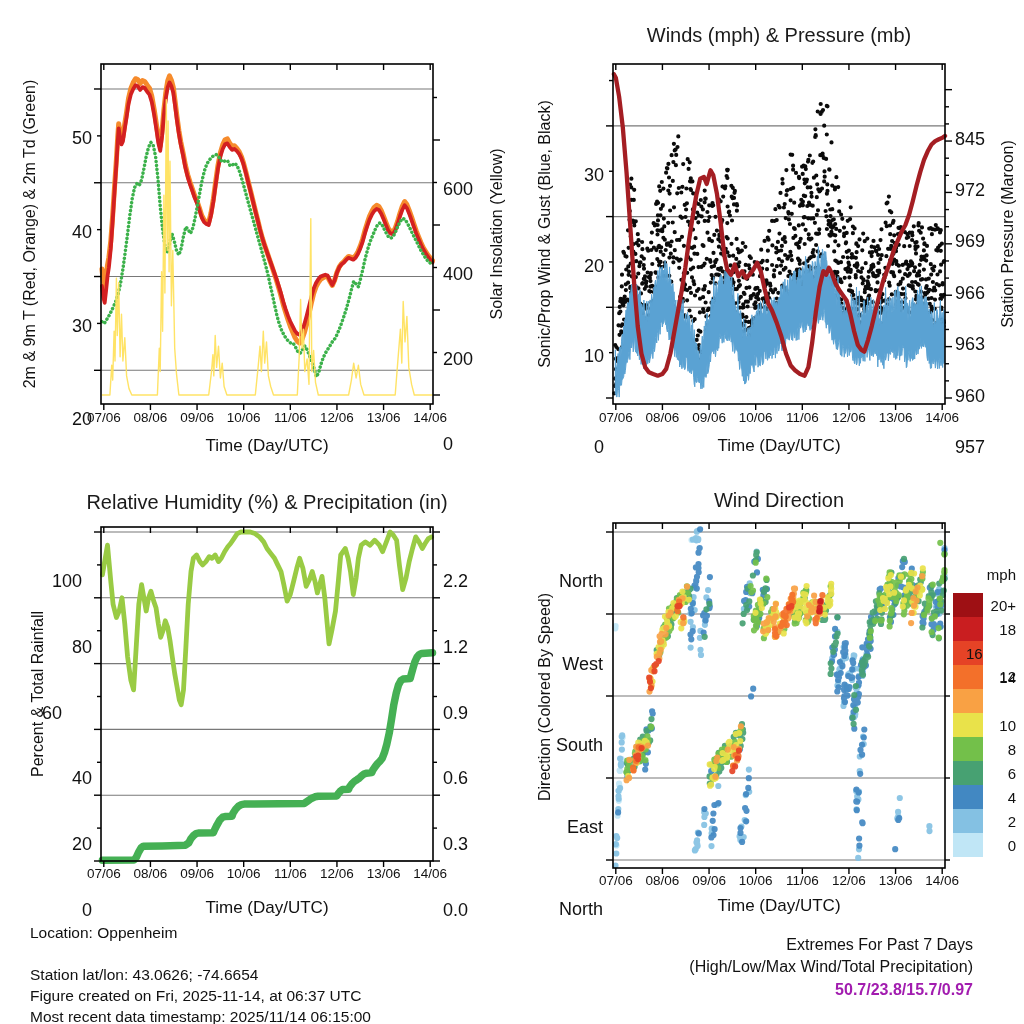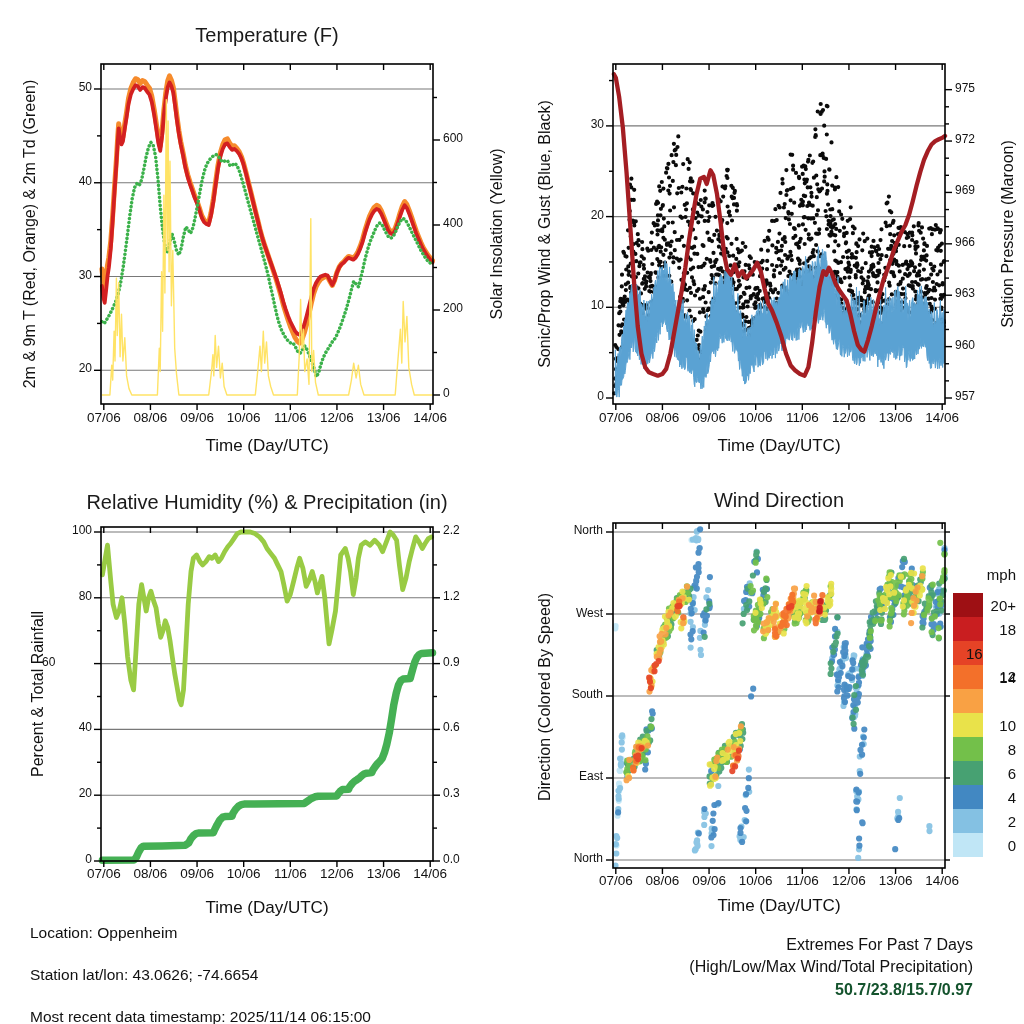--- a/index.html
+++ b/index.html
@@ -5,23 +5,23 @@
   html,body{margin:0;padding:0;background:#fff;}
   #page{position:relative;width:1024px;height:1024px;background:#fff;overflow:hidden;
         font-family:"Liberation Sans",sans-serif;}
   #plots{position:absolute;left:0;top:0;}
   .lb{position:absolute;color:#111;font-family:"Liberation Sans",sans-serif;white-space:nowrap;}
   .title{font-size:20px;color:#1a1a1a;text-align:center;}
   .xlab{font-size:17px;text-align:center;}
   .rot{transform:translate(-50%,-50%) rotate(-90deg);font-size:16px;}
   .ftr{font-size:15.5px;line-height:21.4px;color:#111;}
   .ext{font-size:16px;text-align:right;}
-  .extred{color:#14532d;font-weight:bold;}
+  .extred{color:#a21caf;font-weight:bold;}
   .tick{font-size:13.5px;text-align:center;}
-  .ytick{font-size:12px;}
+  .ytick{font-size:18px;margin-top:48px;}
   .cbl{font-size:15px;text-align:right;}
 </style>
 </head>
 <body>
 <div id="page">
 
 <svg id="plots" width="1024" height="1024">
       <line x1="101" x2="433" y1="370.3" y2="370.3" stroke="#787878" stroke-width="1.1"></line>
       <line x1="101" x2="433" y1="276.53" y2="276.53" stroke="#787878" stroke-width="1.1"></line>
       <line x1="101" x2="433" y1="182.76" y2="182.76" stroke="#787878" stroke-width="1.1"></line>
@@ -207,40 +207,41 @@
       <line x1="606" y1="614.0029999999999" x2="613" y2="614.0029999999999" stroke="#000" stroke-width="1.4"></line>
       <line x1="945" y1="614.0029999999999" x2="950" y2="614.0029999999999" stroke="#000" stroke-width="1.4"></line>
       <line x1="606" y1="696.002" x2="613" y2="696.002" stroke="#000" stroke-width="1.4"></line>
       <line x1="945" y1="696.002" x2="950" y2="696.002" stroke="#000" stroke-width="1.4"></line>
       <line x1="606" y1="778.001" x2="613" y2="778.001" stroke="#000" stroke-width="1.4"></line>
       <line x1="945" y1="778.001" x2="950" y2="778.001" stroke="#000" stroke-width="1.4"></line>
       <line x1="606" y1="860" x2="613" y2="860" stroke="#000" stroke-width="1.4"></line>
       <line x1="945" y1="860" x2="950" y2="860" stroke="#000" stroke-width="1.4"></line>
     </svg>
 
-<div class="lb title" style="left:101px;top:24px;width:332px;">Temperature (F)</div>
+<div class="lb title" style="left:613px;top:24px;width:332px;">Winds (mph) &amp; Pressure (mb)</div>
 <div class="lb title" style="left:613px;top:489px;width:332px;">Wind Direction</div>
 <div class="lb title" style="left:85px;top:491px;width:364px;">Relative Humidity (%) &amp; Precipitation (in)</div>
 
 <div class="lb xlab" style="left:101px;top:436px;width:332px;">Time (Day/UTC)</div>
 <div class="lb xlab" style="left:613px;top:436px;width:332px;">Time (Day/UTC)</div>
 <div class="lb xlab" style="left:101px;top:898px;width:332px;">Time (Day/UTC)</div>
 <div class="lb xlab" style="left:613px;top:896px;width:332px;">Time (Day/UTC)</div>
 
 <div class="lb rot" style="left:30px;top:234px;">2m &amp; 9m T (Red, Orange) &amp; 2m Td (Green)</div>
 <div class="lb rot" style="left:497px;top:234px;">Solar Insolation (Yellow)</div>
 <div class="lb rot" style="left:545px;top:234px;">Sonic/Prop Wind &amp; Gust (Blue, Black)</div>
 <div class="lb rot" style="left:1008px;top:234px;">Station Pressure (Maroon)</div>
 <div class="lb rot" style="left:38px;top:694px;">Percent &amp; Total Rainfall</div>
 <div class="lb rot" style="left:545px;top:697px;">Direction (Colored By Speed)</div>
 
 <div class="lb cbl" style="left:970px;top:566px;width:46px;">mph</div>
 
 <div class="lb ftr" style="left:30px;top:922px;">Location: Oppenheim</div>
 <div class="lb ftr" style="left:30px;top:964px;">Station lat/lon: 43.0626; -74.6654</div>
+<div class="lb ftr" style="left:30px;top:985px;">Figure created on Fri, 2025-11-14, at 06:37 UTC</div>
 <div class="lb ftr" style="left:30px;top:1006px;">Most recent data timestamp: 2025/11/14 06:15:00</div>
 
 <div class="lb ext" style="left:573px;top:936px;width:400px;">Extremes For Past 7 Days</div>
 <div class="lb ext" style="left:573px;top:958px;width:400px;">(High/Low/Max Wind/Total Precipitation)</div>
 <div class="lb ext extred" style="left:573px;top:981px;width:400px;">50.7/23.8/15.7/0.97</div>
 
 <div id="ticks-layer">
       <div class="lb cbl" style="left: 966px; top: 597px; width: 50px; text-align: right;">20+</div>
       <div class="lb cbl" style="left: 966px; top: 621px; width: 50px; text-align: right;">18</div>
       <div class="lb cbl" style="left: 966px; top: 645px; width: 50px; text-align: left;">16</div>
@@ -279,35 +280,35 @@
       <div class="lb ytick" style="left: 554px; top: 389px; width: 50px; text-align: right;">0</div>
       <div class="lb ytick" style="left: 554px; top: 298.3px; width: 50px; text-align: right;">10</div>
       <div class="lb ytick" style="left: 554px; top: 207.6px; width: 50px; text-align: right;">20</div>
       <div class="lb ytick" style="left: 554px; top: 116.9px; width: 50px; text-align: right;">30</div>
       <div class="lb ytick" style="left: 955px; top: 389px; width: 50px;">957</div>
       <div class="lb ytick" style="left: 955px; top: 337.61px; width: 50px;">960</div>
       <div class="lb ytick" style="left: 955px; top: 286.22px; width: 50px;">963</div>
       <div class="lb ytick" style="left: 955px; top: 234.83px; width: 50px;">966</div>
       <div class="lb ytick" style="left: 955px; top: 183.44px; width: 50px;">969</div>
       <div class="lb ytick" style="left: 955px; top: 132.05px; width: 50px;">972</div>
-      <div class="lb ytick" style="left: 955px; top: 80.66px; width: 50px;">975</div>
+      <div class="lb ytick" style="left: 955px; top: 80.66px; width: 50px;">845</div>
       <div class="lb tick" style="left: 79.7978px; top: 866px; width: 48px;">07/06</div>
       <div class="lb tick" style="left: 126.427px; top: 866px; width: 48px;">08/06</div>
       <div class="lb tick" style="left: 173.056px; top: 866px; width: 48px;">09/06</div>
       <div class="lb tick" style="left: 219.685px; top: 866px; width: 48px;">10/06</div>
       <div class="lb tick" style="left: 266.315px; top: 866px; width: 48px;">11/06</div>
       <div class="lb tick" style="left: 312.944px; top: 866px; width: 48px;">12/06</div>
       <div class="lb tick" style="left: 359.573px; top: 866px; width: 48px;">13/06</div>
       <div class="lb tick" style="left: 406.202px; top: 866px; width: 48px;">14/06</div>
       <div class="lb ytick" style="left: 42px; top: 852px; width: 50px; text-align: right;">0</div>
       <div class="lb ytick" style="left: 42px; top: 786.2px; width: 50px; text-align: right;">20</div>
       <div class="lb ytick" style="left: 42px; top: 720.4px; width: 50px; text-align: right;">40</div>
       <div class="lb ytick" style="left: 42px; top: 654.6px; width: 50px; text-align: left;">60</div>
       <div class="lb ytick" style="left: 42px; top: 588.8px; width: 50px; text-align: right;">80</div>
-      <div class="lb ytick" style="left: 42px; top: 523px; width: 50px; text-align: right;">100</div>
+      <div class="lb ytick" style="left: 42px; top: 523px; width: 50px; text-align: center;">100</div>
       <div class="lb ytick" style="left: 443px; top: 852px; width: 50px;">0.0</div>
       <div class="lb ytick" style="left: 443px; top: 786.2px; width: 50px;">0.3</div>
       <div class="lb ytick" style="left: 443px; top: 720.4px; width: 50px;">0.6</div>
       <div class="lb ytick" style="left: 443px; top: 654.6px; width: 50px;">0.9</div>
       <div class="lb ytick" style="left: 443px; top: 588.8px; width: 50px;">1.2</div>
       <div class="lb ytick" style="left: 443px; top: 523px; width: 50px;">2.2</div>
       <div class="lb tick" style="left: 591.798px; top: 873px; width: 48px;">07/06</div>
       <div class="lb tick" style="left: 638.427px; top: 873px; width: 48px;">08/06</div>
       <div class="lb tick" style="left: 685.056px; top: 873px; width: 48px;">09/06</div>
       <div class="lb tick" style="left: 731.685px; top: 873px; width: 48px;">10/06</div>

